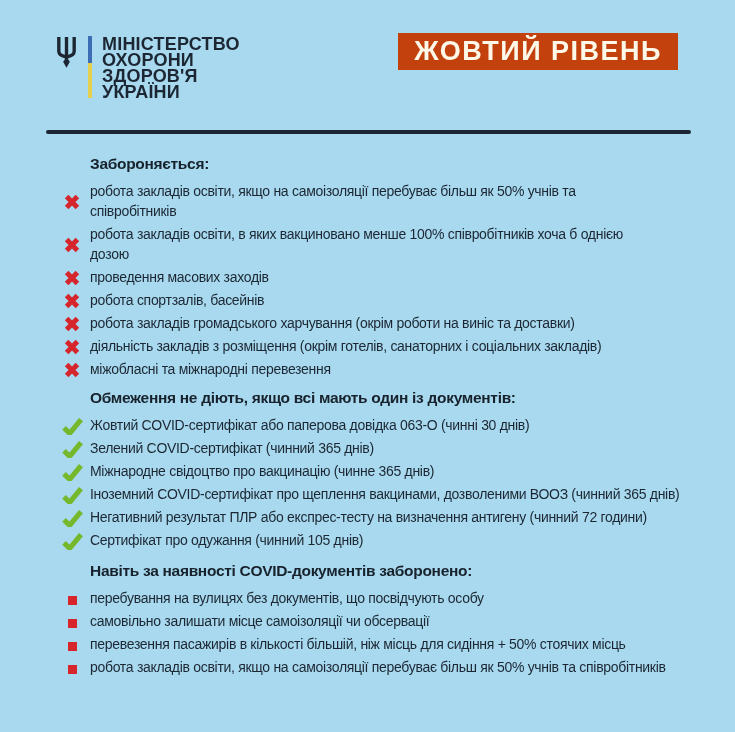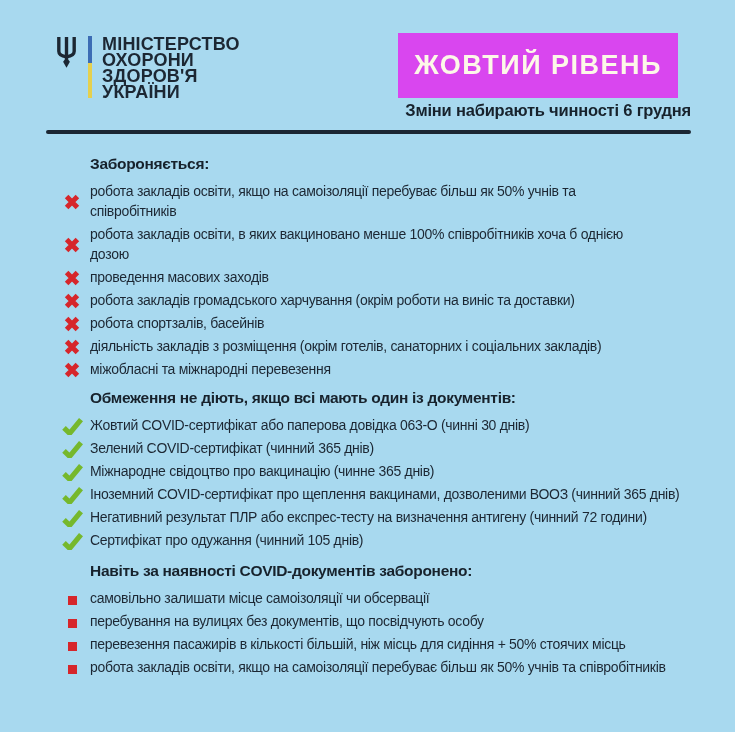--- a/index.html
+++ b/index.html
@@ -17,22 +17,22 @@
   .trident { margin-top:1px; }
   .logo-bar { width:4px; height:62px; display:flex; flex-direction:column; }
   .logo-bar .bar-blue { height:27px; background:#3c6cb4; }
   .logo-bar .bar-yellow { flex:1; background:#e5d04e; }
   .logo-name {
     font-weight:bold; font-size:18px; line-height:16px;
     letter-spacing:0.2px; white-space:pre-line; color:#1c2733;
   }
 
   .level-banner {
-    position:absolute; top:33px; right:57px; height:65px;
-    background:#d946ef; color:#fdf8e8;
+    position:absolute; top:33px; right:57px; height:37px;
+    background:#c2410c; color:#fdf8e8;
     display:flex; align-items:center;
     padding:0 16px;
     font-size:27px; font-weight:bold; letter-spacing:1.5px;
     white-space:nowrap;
   }
 
   .effective-note {
     position:absolute; top:101px; right:44px;
     font-size:16.5px; font-weight:bold; letter-spacing:-0.2px;
     color:#17222c; white-space:nowrap;
@@ -86,21 +86,20 @@
         <span class="bar-yellow"></span>
     </span>
     <div class="logo-name">МІНІСТЕРСТВО
 ОХОРОНИ
 ЗДОРОВ'Я
 УКРАЇНИ</div>
   </div>
 
   <div class="level-banner">ЖОВТИЙ РІВЕНЬ</div>
 
-  <div class="effective-note">Зміни набирають чинності 6 грудня</div>
 
   <div class="header-divider"></div>
 
   <div class="content">
 
     <div class="section section-prohibited">
       <div class="section-heading">Забороняється:</div>
       <ul class="rule-list">
         <li>
           <span class="bullet x-icon">
@@ -127,29 +126,29 @@
               </svg>
             </span>
           <span class="item-text">проведення масових заходів</span>
         </li>
         <li>
           <span class="bullet x-icon">
               <svg width="16" height="16" viewBox="0 0 16 16">
                 <path d="M2.6 2.6 L13.4 13.4 M13.4 2.6 L2.6 13.4" stroke="#d6262b" stroke-width="5" stroke-linecap="butt"></path>
               </svg>
             </span>
+          <span class="item-text">робота спортзалів, басейнів</span>
+        </li>
+        <li>
+          <span class="bullet x-icon">
+              <svg width="16" height="16" viewBox="0 0 16 16">
+                <path d="M2.6 2.6 L13.4 13.4 M13.4 2.6 L2.6 13.4" stroke="#d6262b" stroke-width="5" stroke-linecap="butt"></path>
+              </svg>
+            </span>
           <span class="item-text">робота закладів громадського харчування (окрім роботи на виніс та доставки)</span>
-        </li>
-        <li>
-          <span class="bullet x-icon">
-              <svg width="16" height="16" viewBox="0 0 16 16">
-                <path d="M2.6 2.6 L13.4 13.4 M13.4 2.6 L2.6 13.4" stroke="#d6262b" stroke-width="5" stroke-linecap="butt"></path>
-              </svg>
-            </span>
-          <span class="item-text">робота спортзалів, басейнів</span>
         </li>
         <li>
           <span class="bullet x-icon">
               <svg width="16" height="16" viewBox="0 0 16 16">
                 <path d="M2.6 2.6 L13.4 13.4 M13.4 2.6 L2.6 13.4" stroke="#d6262b" stroke-width="5" stroke-linecap="butt"></path>
               </svg>
             </span>
           <span class="item-text">діяльність закладів з розміщення (окрім готелів, санаторних і соціальних закладів)</span>
         </li>
         <li>
@@ -217,27 +216,27 @@
       </ul>
     </div>
 
     <div class="section section-always">
       <div class="section-heading">Навіть за наявності COVID-документів заборонено:</div>
       <ul class="rule-list">
         <li>
           <span class="bullet">
               <span class="square-bullet"></span>
             </span>
+          <span class="item-text">перебування на вулицях без документів, що посвідчують особу</span>
+        </li>
+        <li>
+          <span class="bullet">
+              <span class="square-bullet"></span>
+            </span>
           <span class="item-text">самовільно залишати місце самоізоляції чи обсервації</span>
-        </li>
-        <li>
-          <span class="bullet">
-              <span class="square-bullet"></span>
-            </span>
-          <span class="item-text">перебування на вулицях без документів, що посвідчують особу</span>
         </li>
         <li>
           <span class="bullet">
               <span class="square-bullet"></span>
             </span>
           <span class="item-text">перевезення пасажирів в кількості більшій, ніж місць для сидіння + 50% стоячих місць</span>
         </li>
         <li>
           <span class="bullet">
               <span class="square-bullet"></span>

